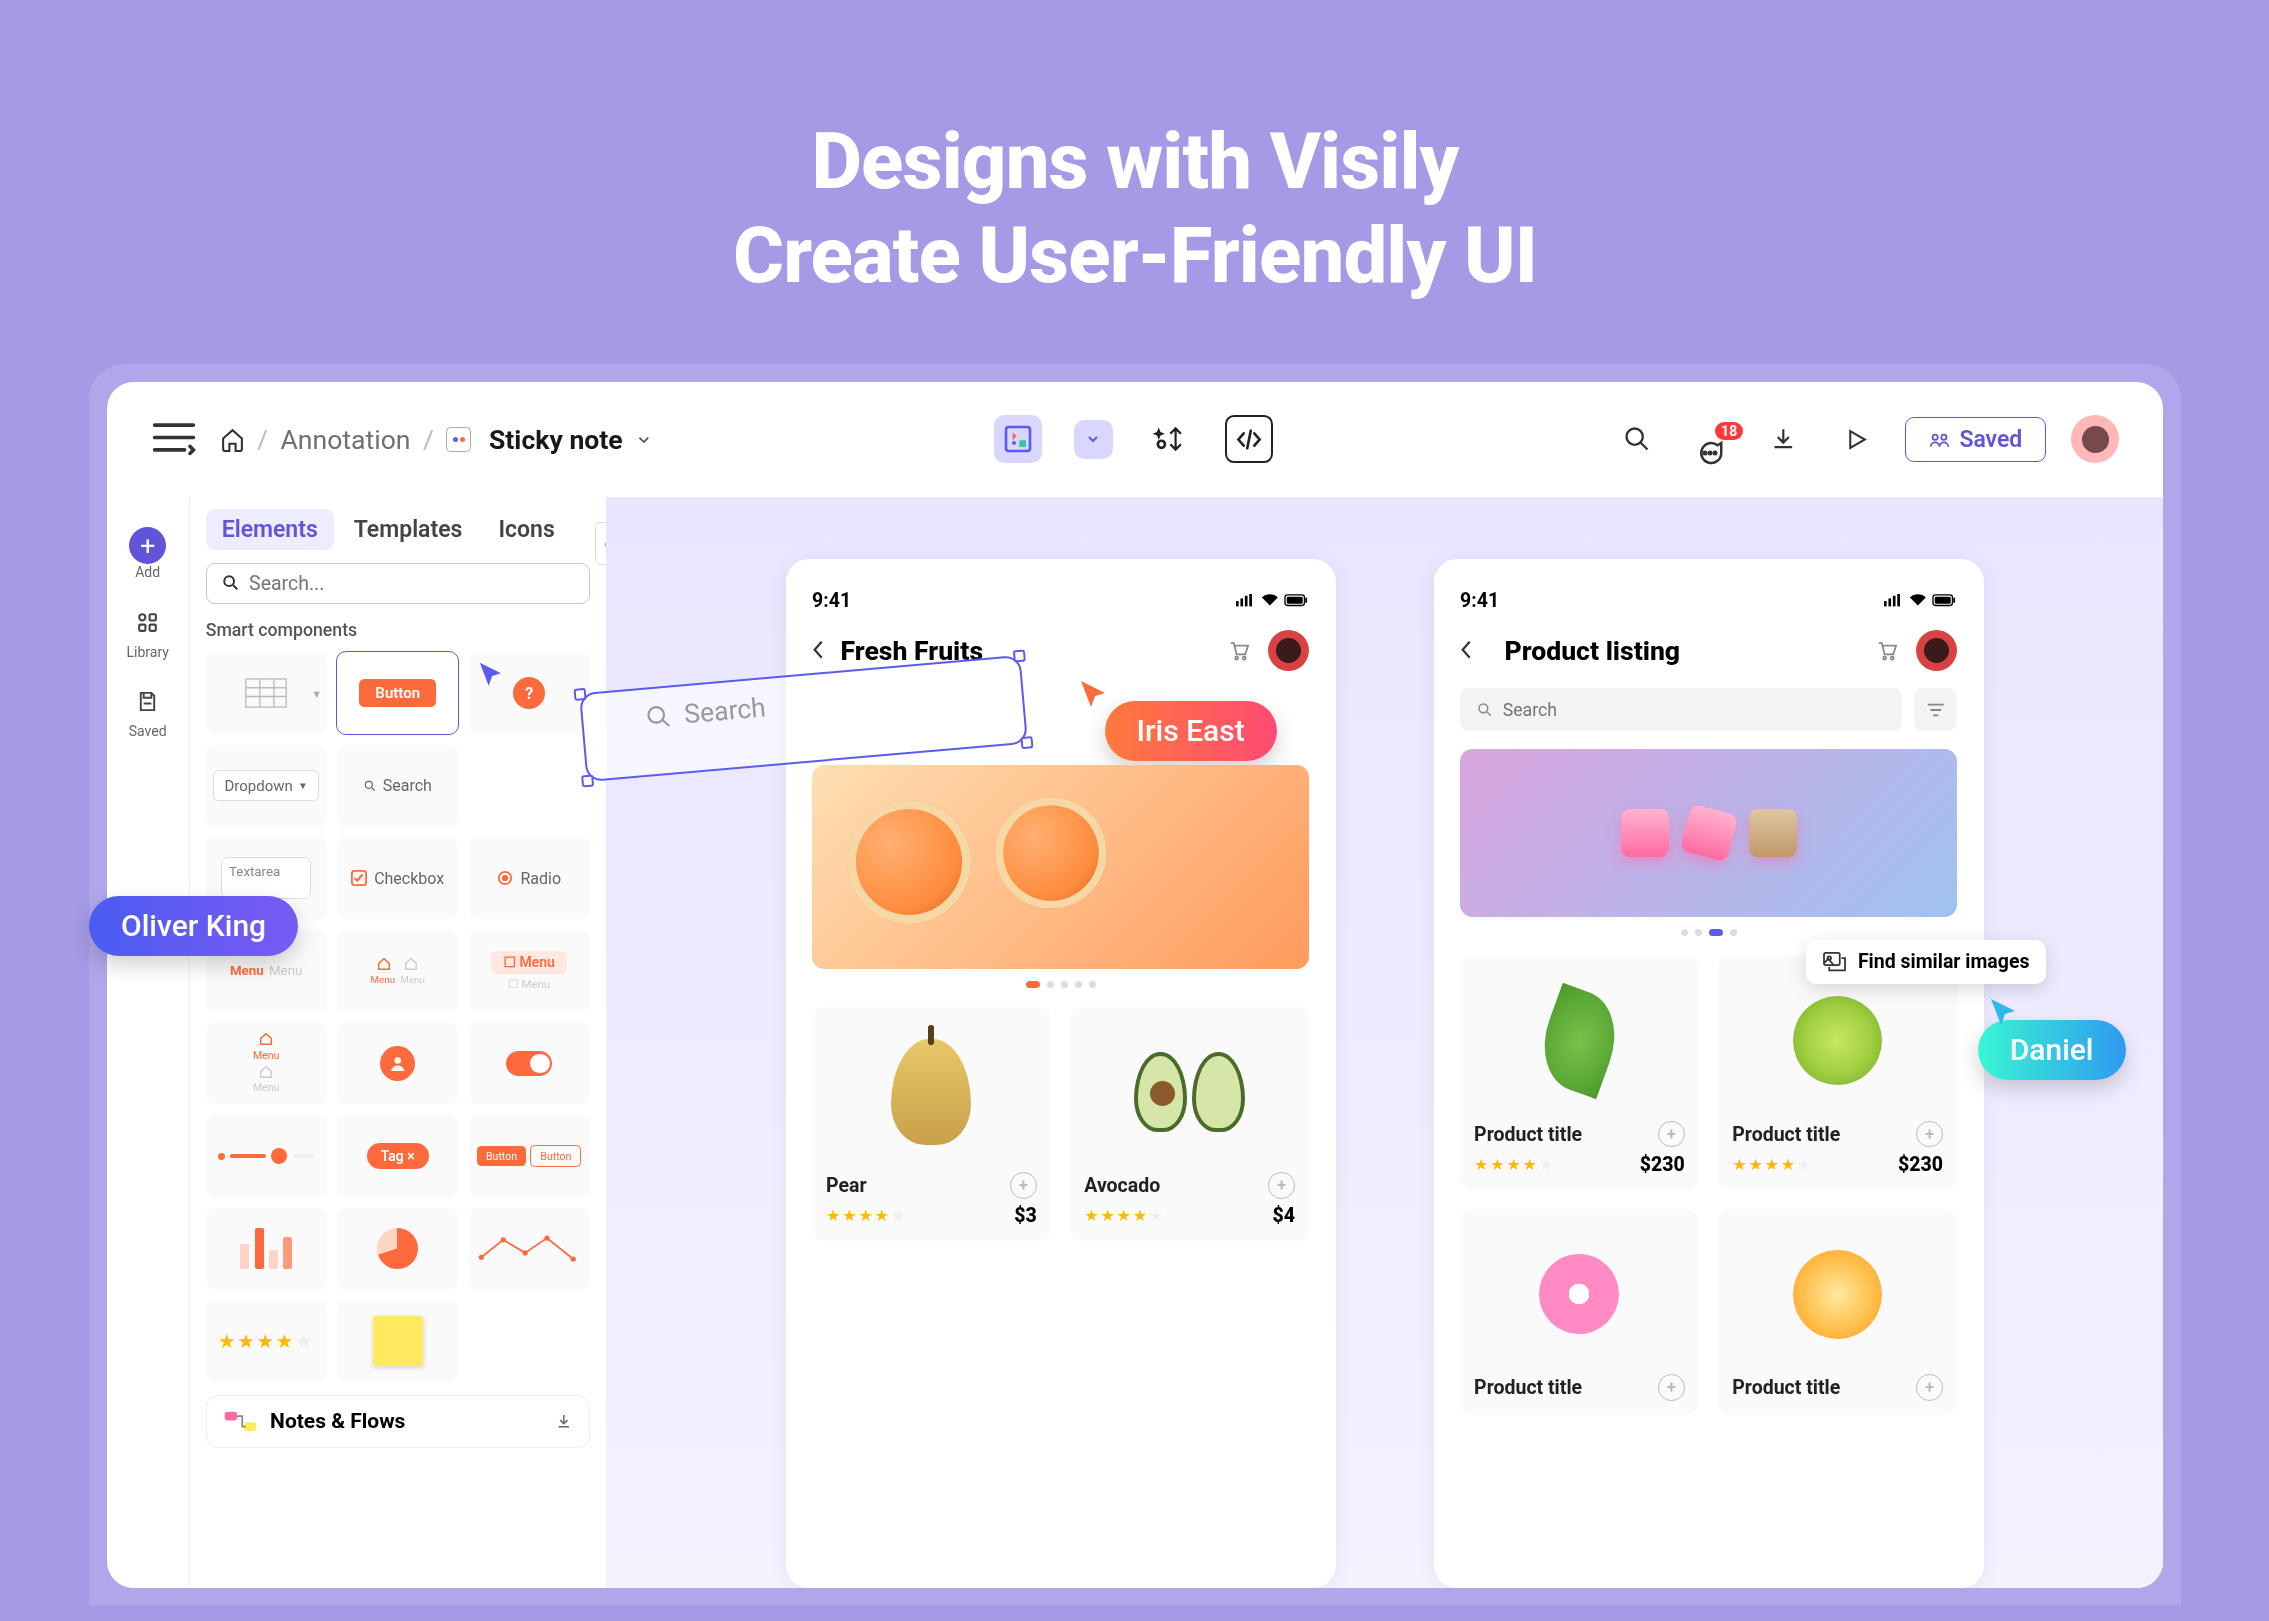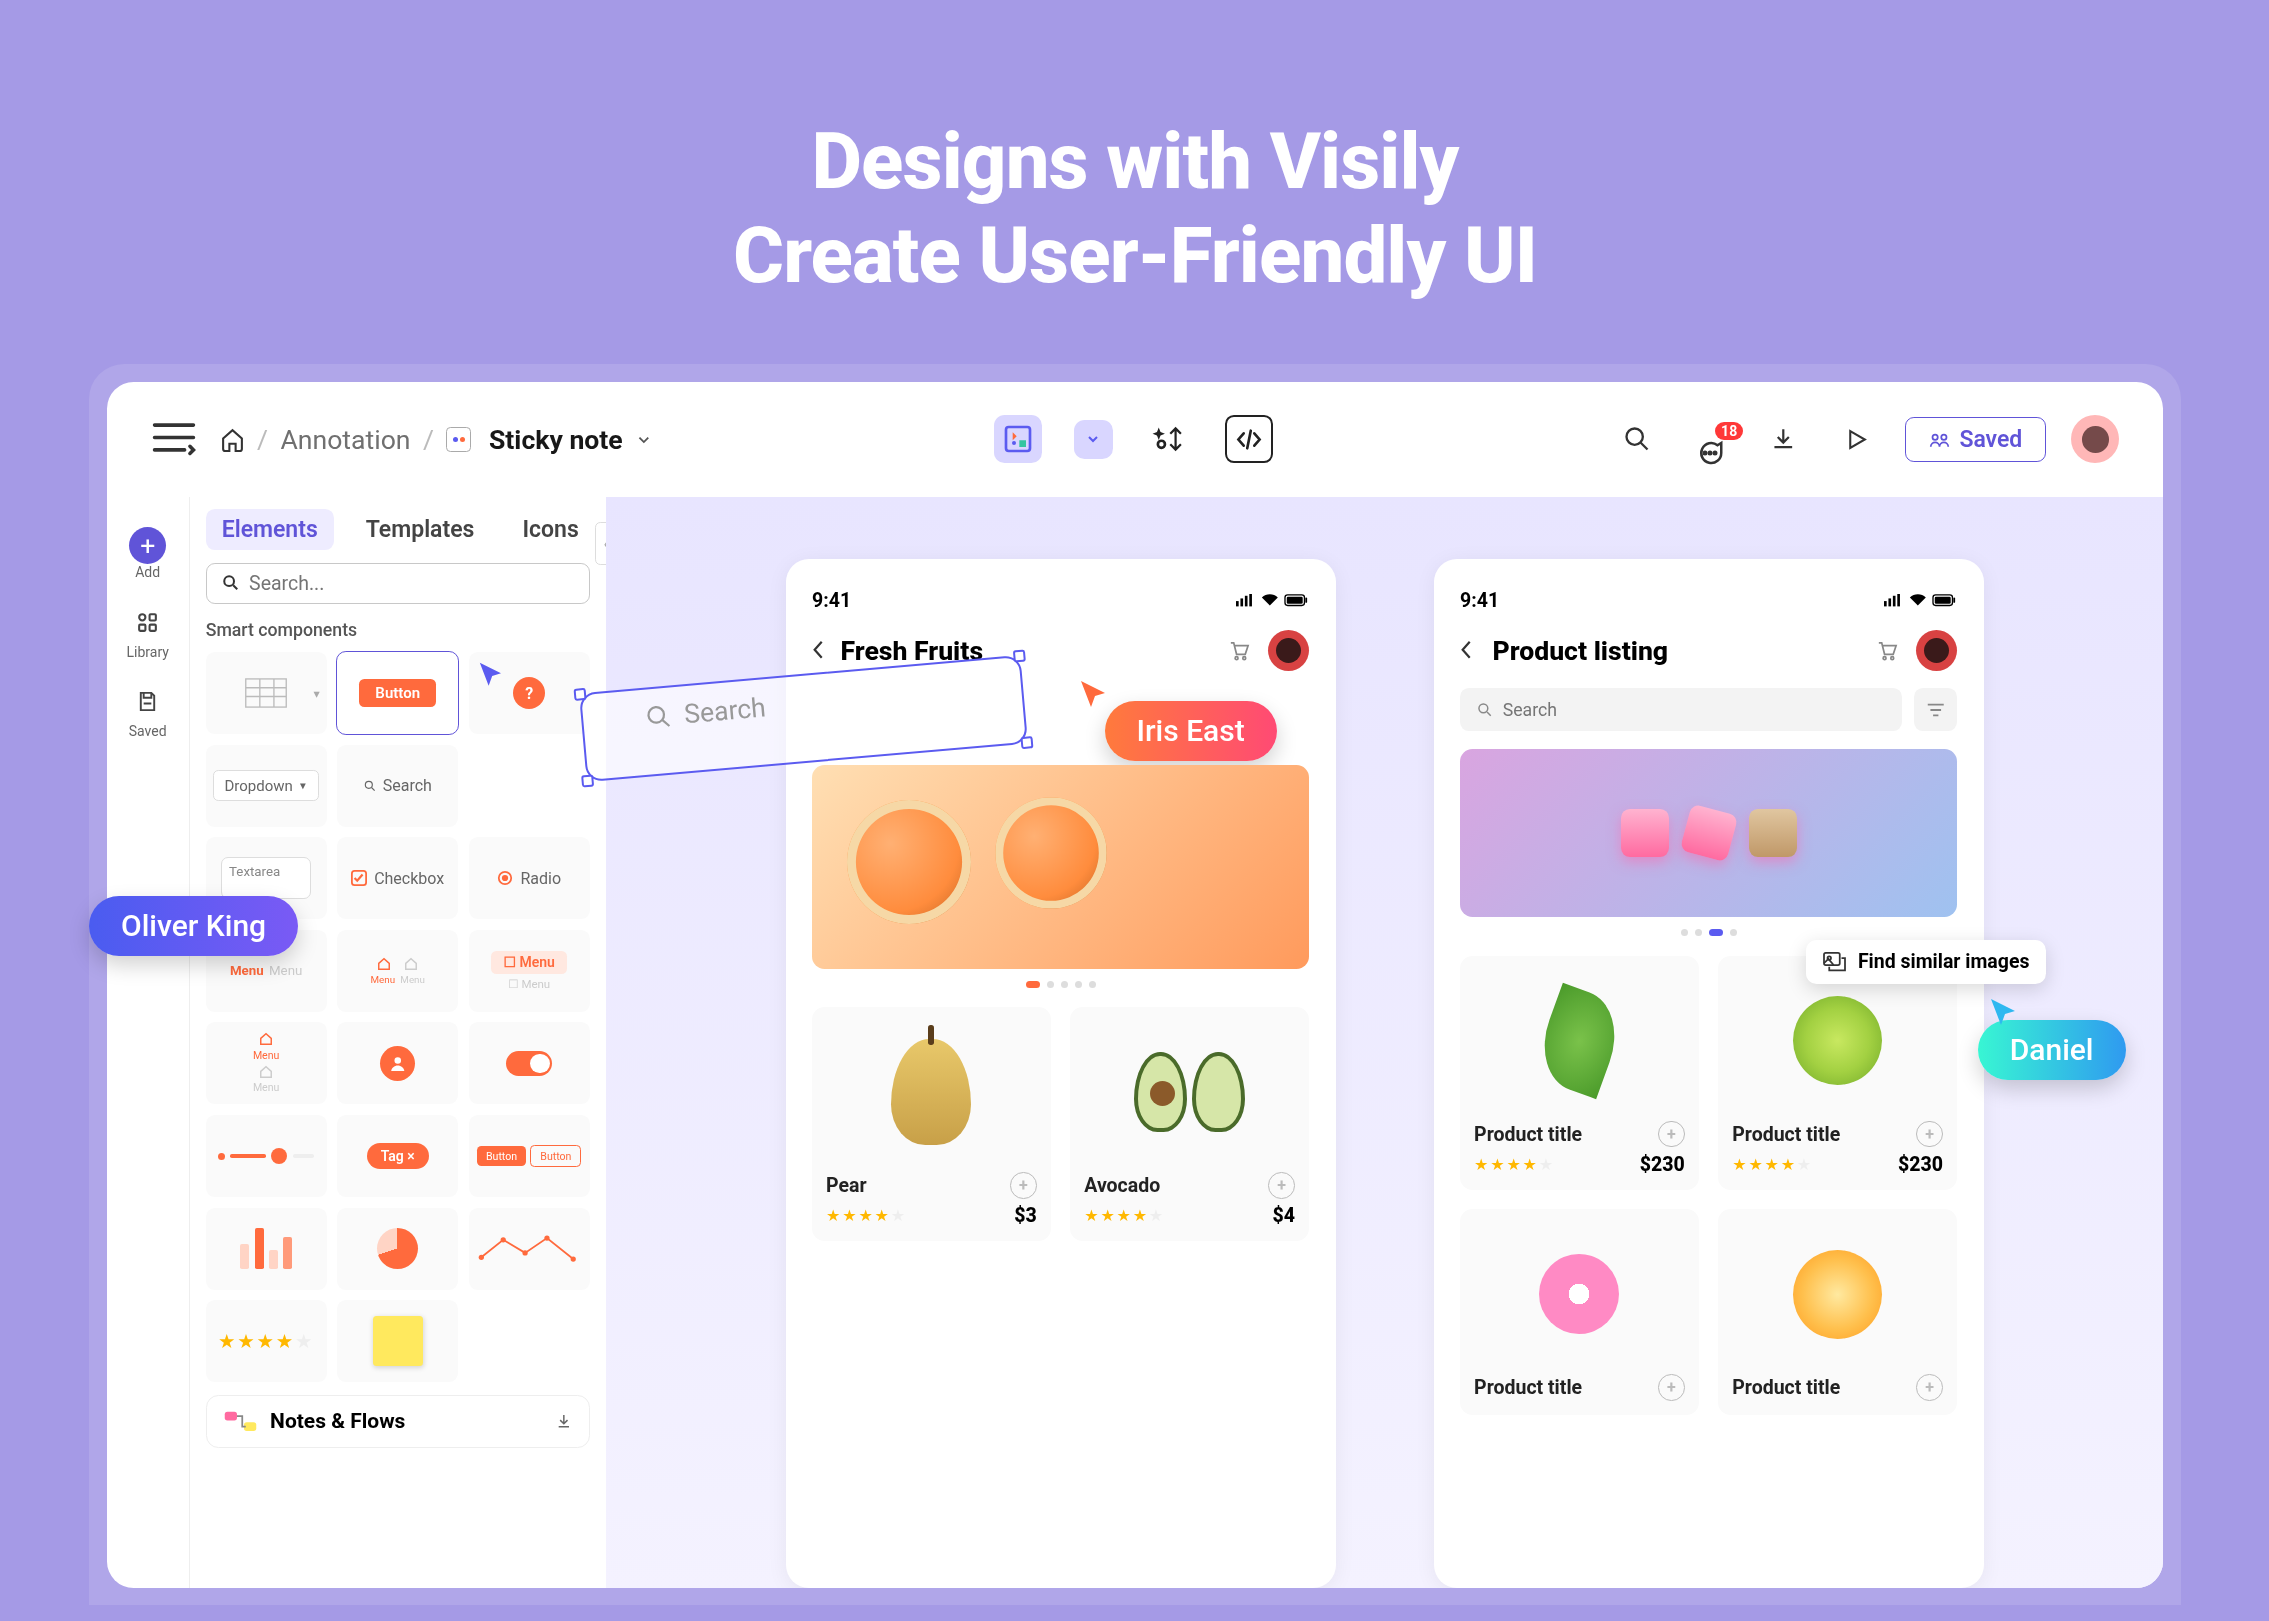--- a/index.html
+++ b/index.html
@@ -24,21 +24,21 @@
 .avatar-top { width: 48px; height: 48px; border-radius: 50%; background: #ffb7b7; display: flex; align-items: center; justify-content: center; overflow: hidden; }
 .avatar-top::after { content: ""; width: 26.6px; height: 26.6px; border-radius: 50%; background: #754a4a; }
 .notif { position: relative; margin-top: 28px; }
 .notif-badge { position: absolute; top: -7px; right: -8.9px; background: #ff3838; color: #fff; border-radius: 10.6px; font-size: 14px; padding: 0.9px 6.2px; font-weight: 700; }
 .workspace { flex: 1; display: flex; overflow: hidden; }
 .toolbar { width: 82px; display: flex; flex-direction: column; align-items: center; gap: 30px; padding-top: 30px; }
 .toolbar .circ { width: 37px; height: 37px; border-radius: 50%; background: #6054d8; color: #fff; display: flex; align-items: center; justify-content: center; font-size: 26.6px; }
 .toolbar-item { text-align: center; font-size: 14px; color: #666; }
 .toolbar-item .glyph { font-size: 25px; color: #444; margin-bottom: 3.5px; }
 .panel { width: 417px; border-left: 0.9px solid #eee; border-right: 0; padding: 12.4px 16px; overflow-y: auto; background: #fff; position: relative; }
-.tabs { display: flex; gap: 16px; margin-bottom: 12.4px; }
+.tabs { display: flex; gap: 4px; margin-bottom: 12.4px; }
 .tab { font-size: 23px; color: #444; padding: 7px 16px; border-radius: 8.9px; font-weight: 600; }
 .tab.active { background: #eeecff; color: #6054d8; }
 .search-panel { display: flex; align-items: center; gap: 8.9px; border: 1.8px solid #c8c8c8; border-radius: 8.9px; padding: 8px 14px; margin-bottom: 16px; }
 .search-panel input { border: none; outline: none; font-size: 19.5px; flex: 1; }
 .panel .section-title { font-size: 17.7px; color: #555; font-weight: 500; margin: 8.9px 0 12.4px; }
 .comp-grid { display: grid; grid-template-columns: repeat(3, 1fr); gap: 10.6px; }
 .comp { background: #fafafa; border-radius: 8.9px; height: 82px; display: flex; align-items: center; justify-content: center; font-size: 16px; color: #666; position: relative; }
 .comp.sel { outline: 1.8px solid #6054d8; background: #fff; }
 .btn-pill { background: #ff6a3d; color: #fff; padding: 5.3px 16px; border-radius: 5.3px; font-size: 15px; font-weight: 600; }
 .q-circ { width: 32px; height: 32px; border-radius: 50%; background: #ff6a3d; color: #fff; display: flex; align-items: center; justify-content: center; font-weight: 700; }
@@ -516,21 +516,21 @@
                   <path fill="#000" d="M10 13L1 4a13 13 0 0 1 18 0z"></path>
                 </svg>
               <svg width="25" height="12.4" viewBox="0 0 28 14">
                   <rect x="1" y="1" width="22" height="12" rx="3" fill="none" stroke="#000" stroke-width="1.5"></rect>
                   <rect x="3" y="3" width="18" height="8" rx="1.5" fill="#000"></rect>
                   <rect x="24" y="4" width="2" height="6" rx="1" fill="#000"></rect>
                 </svg>
             </span>
           </div>
           <div class="mock-head">
-            <span style="display:flex;align-items:center;gap:20px">
+            <span style="display:flex;align-items:center;gap:32px">
               <svg width="12.4" height="19.5" viewBox="0 0 14 22" fill="none" stroke="#333" stroke-width="2.5">
                   <path d="M11 2L3 11l8 9"></path>
                 </svg>
               <span class="mock-title">Product listing</span>
             </span>
             <span style="display:flex;align-items:center;gap:17.7px">
               <svg width="23" height="23" viewBox="0 0 24 24" fill="none" stroke="#888" stroke-width="1.8">
                   <path d="M4 4h3l3 12h9l3-9H8"></path>
                   <circle cx="10" cy="20" r="1.5"></circle>
                   <circle cx="18" cy="20" r="1.5"></circle>

